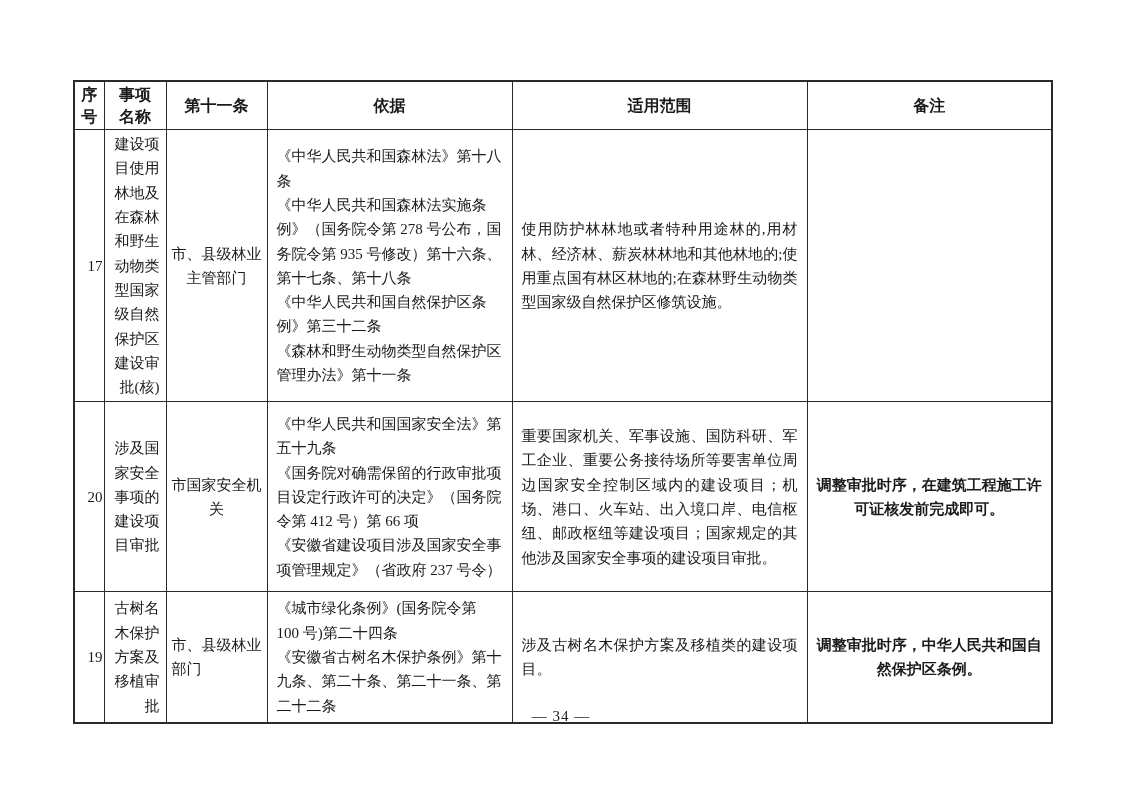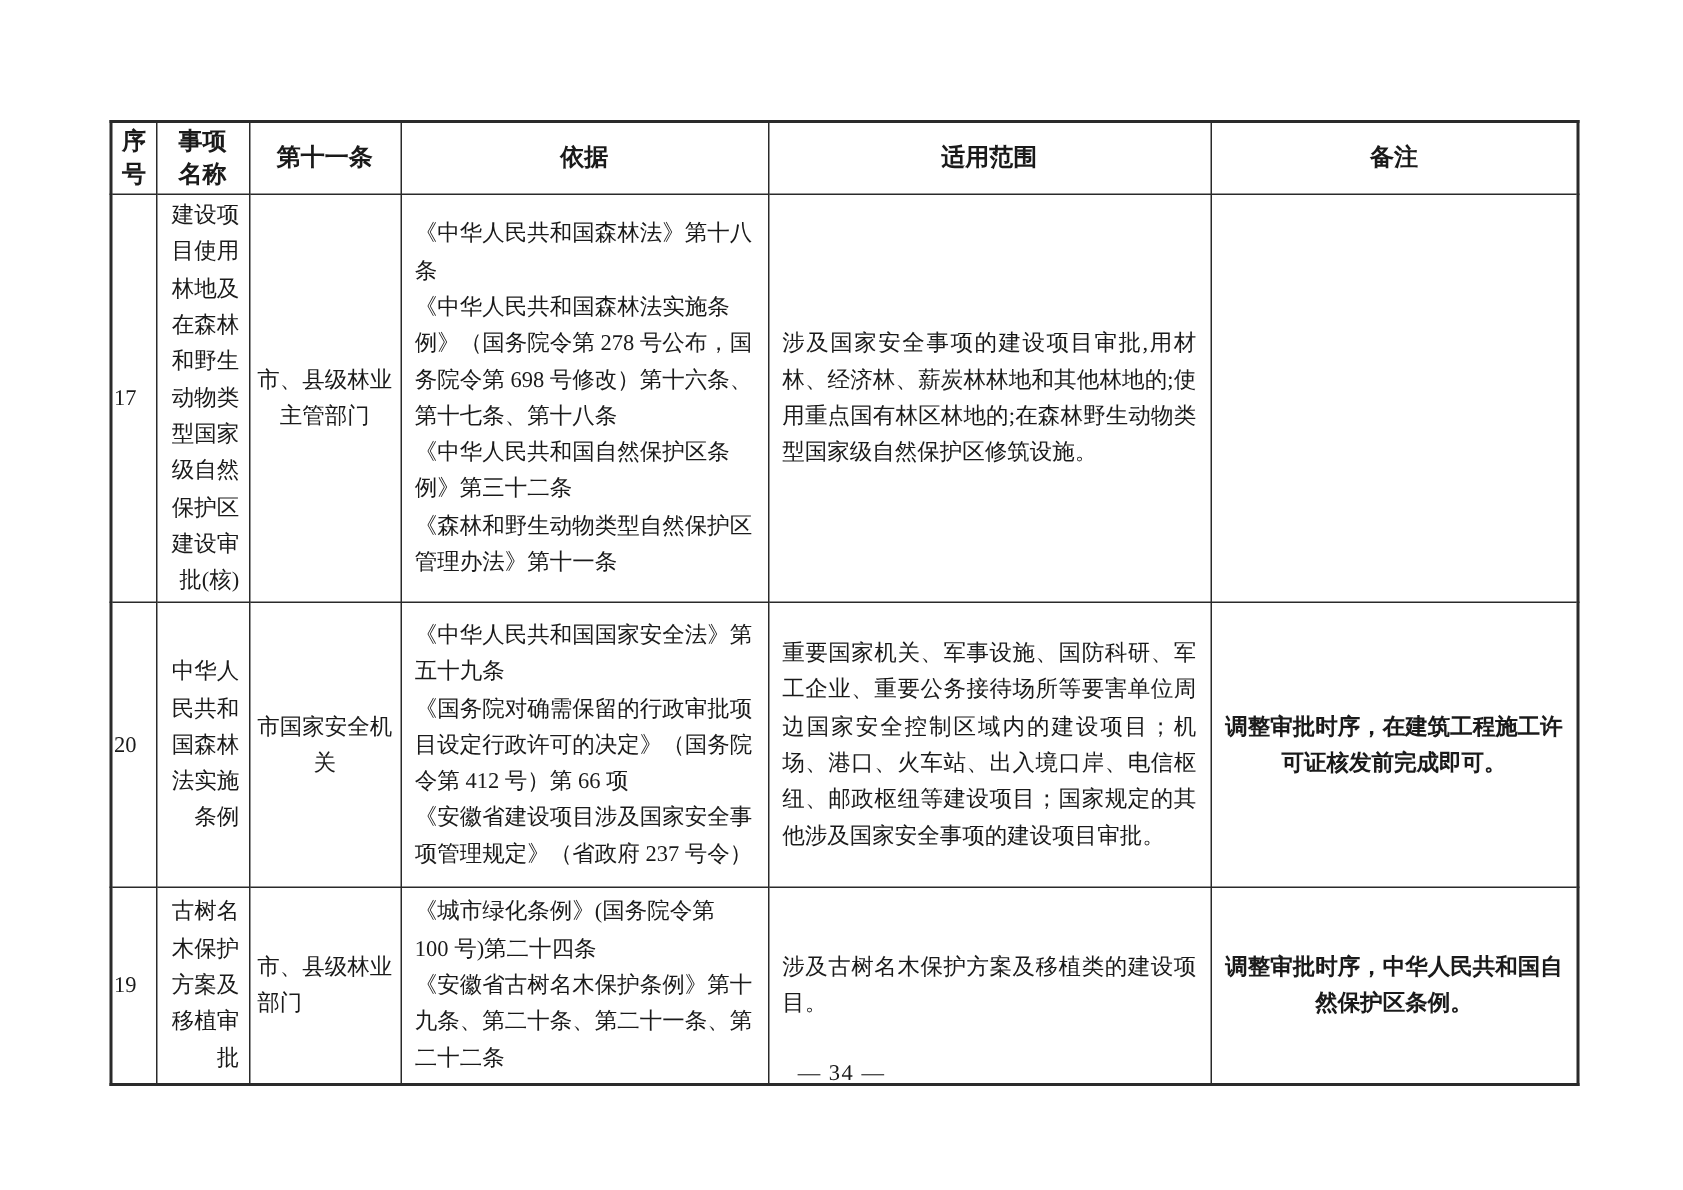--- a/index.html
+++ b/index.html
@@ -45,21 +45,21 @@
   }
   th.hcell-name { padding: 2px 13px; }     
   
   tr.row-17 { height: 240px; }
   tr.row-18 { height: 190px; }
   tr.row-19 { height: 125px; }
   td.cell {
     font-size: 15px;
     line-height: 1.62;
   }
-  td.cell-index   { text-align: left; }
+  td.cell-index   { text-align: right; }
   td.cell-name    { text-align: right; padding: 2px 6px; }
   td.cell-dept    { text-align: center; padding: 2px 5px; }
   td.cell-dept-left { text-align: left; }
   td.cell-basis   { text-align: left;  padding: 4px 9px; white-space: pre-wrap; }
   td.cell-scope   { text-align: justify; padding: 4px 9px; }
   td.cell-remark  { text-align: center;  padding: 4px 9px; font-weight: bold; }
   
   .page-footer {
     position: absolute;
     top: 708px;
@@ -92,30 +92,30 @@
         <th class="hcell">依据</th>
         <th class="hcell">适用范围</th>
         <th class="hcell">备注</th>
       </tr>
 
       <tr class="row-17">
         <td class="cell cell-index">17</td>
         <td class="cell cell-name">建设项目使用林地及在森林和野生动物类型国家级自然保护区建设审批(核)</td>
         <td class="cell cell-dept">市、县级林业主管部门</td>
         <td class="cell cell-basis">《中华人民共和国森林法》第十八条
-《中华人民共和国森林法实施条例》（国务院令第 278 号公布，国务院令第 698 号修改）第十六条、第十七条、第十八条
+《中华人民共和国森林法实施条例》（国务院令第 278 号公布，国务院令第 935 号修改）第十六条、第十七条、第十八条
 《中华人民共和国自然保护区条例》第三十二条
 《森林和野生动物类型自然保护区管理办法》第十一条</td>
-        <td class="cell cell-scope">涉及国家安全事项的建设项目审批,用材林、经济林、薪炭林林地和其他林地的;使用重点国有林区林地的;在森林野生动物类型国家级自然保护区修筑设施。</td>
+        <td class="cell cell-scope">使用防护林林地或者特种用途林的,用材林、经济林、薪炭林林地和其他林地的;使用重点国有林区林地的;在森林野生动物类型国家级自然保护区修筑设施。</td>
         <td class="cell cell-remark"></td>
       </tr>
 
       <tr class="row-18">
         <td class="cell cell-index">20</td>
-        <td class="cell cell-name">中华人民共和国森林法实施条例</td>
+        <td class="cell cell-name">涉及国家安全事项的建设项目审批</td>
         <td class="cell cell-dept">市国家安全机关</td>
         <td class="cell cell-basis">《中华人民共和国国家安全法》第五十九条
 《国务院对确需保留的行政审批项目设定行政许可的决定》（国务院令第 412 号）第 66 项
 《安徽省建设项目涉及国家安全事项管理规定》（省政府 237 号令）</td>
         <td class="cell cell-scope">重要国家机关、军事设施、国防科研、军工企业、重要公务接待场所等要害单位周边国家安全控制区域内的建设项目；机场、港口、火车站、出入境口岸、电信枢纽、邮政枢纽等建设项目；国家规定的其他涉及国家安全事项的建设项目审批。</td>
         <td class="cell cell-remark">调整审批时序，在建筑工程施工许可证核发前完成即可。</td>
       </tr>
 
       <tr class="row-19">
         <td class="cell cell-index">19</td>

